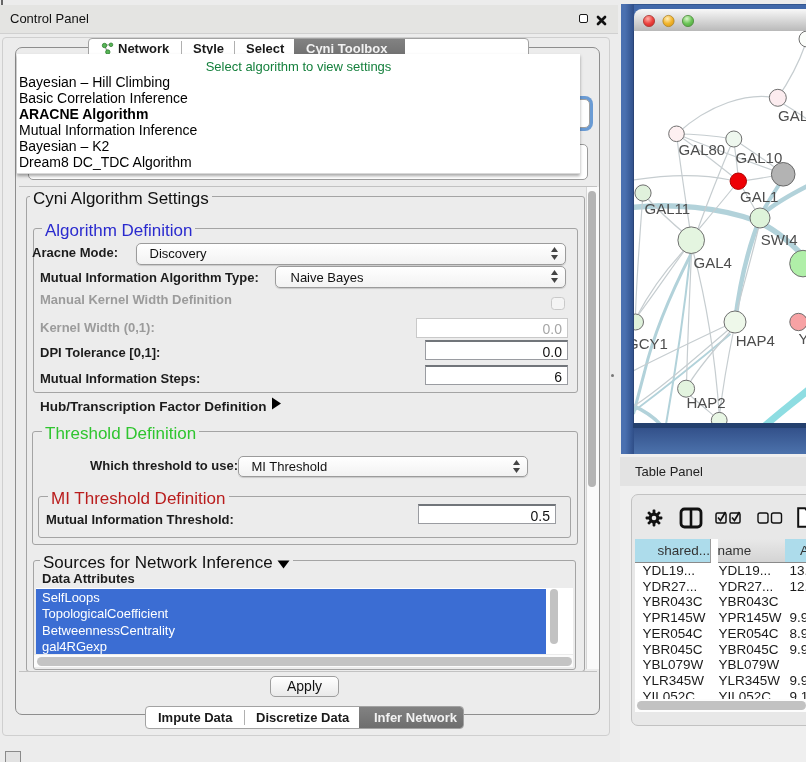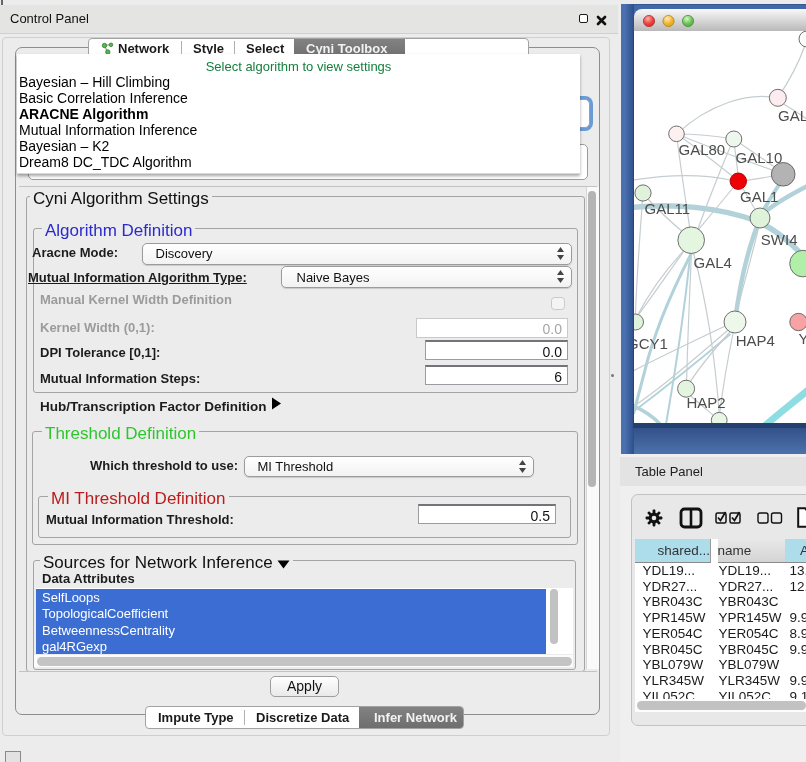--- a/index.html
+++ b/index.html
@@ -7,21 +7,21 @@
        font-family:"Liberation Sans", sans-serif;background:#ececec;}
   .abs{position:absolute;}
   .lbl{font-size:13px;font-weight:bold;color:#1c1c1c;white-space:nowrap;}
   .dis{color:#9b9b9b;}
   .gbox{position:absolute;border:1px solid #a4a4a4;border-radius:3px;}
   .gtitle{position:absolute;font-size:17px;background:#ececec;padding:0 3px;white-space:nowrap;}
   .field{position:absolute;background:#fff;font-size:13px;text-align:right;
          line-height:18px;padding-right:5px;box-sizing:border-box;}
   .combo{position:absolute;background:linear-gradient(#ffffff,#f2f2f2);
          border:1px solid #9b9b9b;border-radius:5px;font-size:13px;color:#111;
-         box-shadow:0 1px 1px rgba(0,0,0,0.15);margin-left:6px;}
+         box-shadow:0 1px 1px rgba(0,0,0,0.15);}
   .combo .ar{position:absolute;right:5.5px;}
 </style>
 </head>
 <body>
 
 <div class="abs" style="left:1px;top:0;width:2px;height:5px;background:#666;"></div>
 <div class="abs" style="left:0;top:5px;width:618px;height:28px;background:#e4e4e2;border-bottom:1px solid #d0d0d0;">
   <div class="abs" style="left:10px;top:6px;font-size:13px;color:#111;">Control Panel</div>
 
   <div class="abs" style="left:579px;top:9px;width:7px;height:7px;border:1.8px solid #1a1a1a;border-radius:2px;background:#fff;"></div>
@@ -47,21 +47,21 @@
 
 <div class="lbl abs" style="left:32px;top:245px;">Aracne Mode:</div>
 <div class="combo" style="left:135.5px;top:242.5px;width:428px;height:20px;">
   <span style="position:absolute;left:13px;top:2.5px;">Discovery</span>
   <svg class="ar" style="top:2px;" width="9" height="15" viewBox="0 0 9 15">
     <path d="M4.5,1 L8,6 L1,6 Z" fill="#444"></path>
       <path d="M4.5,14 L1,9 L8,9 Z" fill="#444"></path>
   </svg>
 </div>
 
-<div class="lbl abs" style="left:28px;top:270px;text-decoration:underline;">Mutual Information Algorithm Type:</div>
+<div class="lbl abs" style="left:40px;top:270px;">Mutual Information Algorithm Type:</div>
 <div class="combo" style="left:274.5px;top:266px;width:289px;height:20px;text-align:center;">
   <span style="position:absolute;left:15px;top:2.5px;">Naive Bayes</span>
   <svg class="ar" style="top:2px;" width="9" height="15" viewBox="0 0 9 15">
     <path d="M4.5,1 L8,6 L1,6 Z" fill="#444"></path>
       <path d="M4.5,14 L1,9 L8,9 Z" fill="#444"></path>
   </svg>
 </div>
 
 <div class="lbl dis abs" style="left:40px;top:292px;">Manual Kernel Width Definition</div>
 <div class="abs" style="left:550.5px;top:296.5px;width:12px;height:11.5px;background:#f4f4f4;border:1px solid #c9c9c9;border-radius:3.5px;"></div>
@@ -110,21 +110,21 @@
 
 <div class="abs" style="left:34px;top:655px;width:539px;height:12px;background:#fcfcfc;"></div>
 <div class="abs" style="left:37px;top:657px;width:535px;height:9px;background:#c4c4c4;border-radius:4.5px;"></div>
 
 <div class="abs" style="left:19px;top:670.5px;width:578px;height:1px;background:#c2c2c2;"></div>
 
 <div class="abs" style="left:270px;top:676px;width:67px;height:19px;background:linear-gradient(#ffffff,#e9e9e9);border:1px solid #9e9e9e;border-radius:5px;text-align:center;font-size:14px;color:#111;line-height:19px;">Apply</div>
 
 <div class="abs" style="left:145px;top:706px;width:317px;height:21px;border:1px solid #a2a2a2;border-radius:4px;background:#fff;overflow:hidden;">
   <div class="abs" style="left:0;top:0;width:213px;height:21px;font-size:13px;font-weight:bold;color:#1a1a1a;">
-    <span style="position:absolute;left:12px;top:3px;">Impute Type</span>
+    <span style="position:absolute;left:12px;top:3px;">Impute Data</span>
     <div class="abs" style="left:98px;top:3px;width:1px;height:15px;background:#b0b0b0;"></div>
     <span style="position:absolute;left:110px;top:3px;">Discretize Data</span>
   </div>
   <div class="abs" style="left:213px;top:0;width:104px;height:21px;background:linear-gradient(#828282,#6e6e6e);">
     <span style="position:absolute;left:15px;top:3px;font-size:13px;font-weight:bold;color:#f2f2f2;">Infer Network</span>
   </div>
 </div>
 
 <div class="abs" style="left:88px;top:38px;width:439px;height:19px;border:1px solid #a2a2a2;border-radius:4px;background:#fff;overflow:hidden;font-size:13px;font-weight:bold;color:#1a1a1a;">
   <svg class="abs" style="left:12px;top:3px;" width="13" height="13" viewBox="0 0 13 13">

